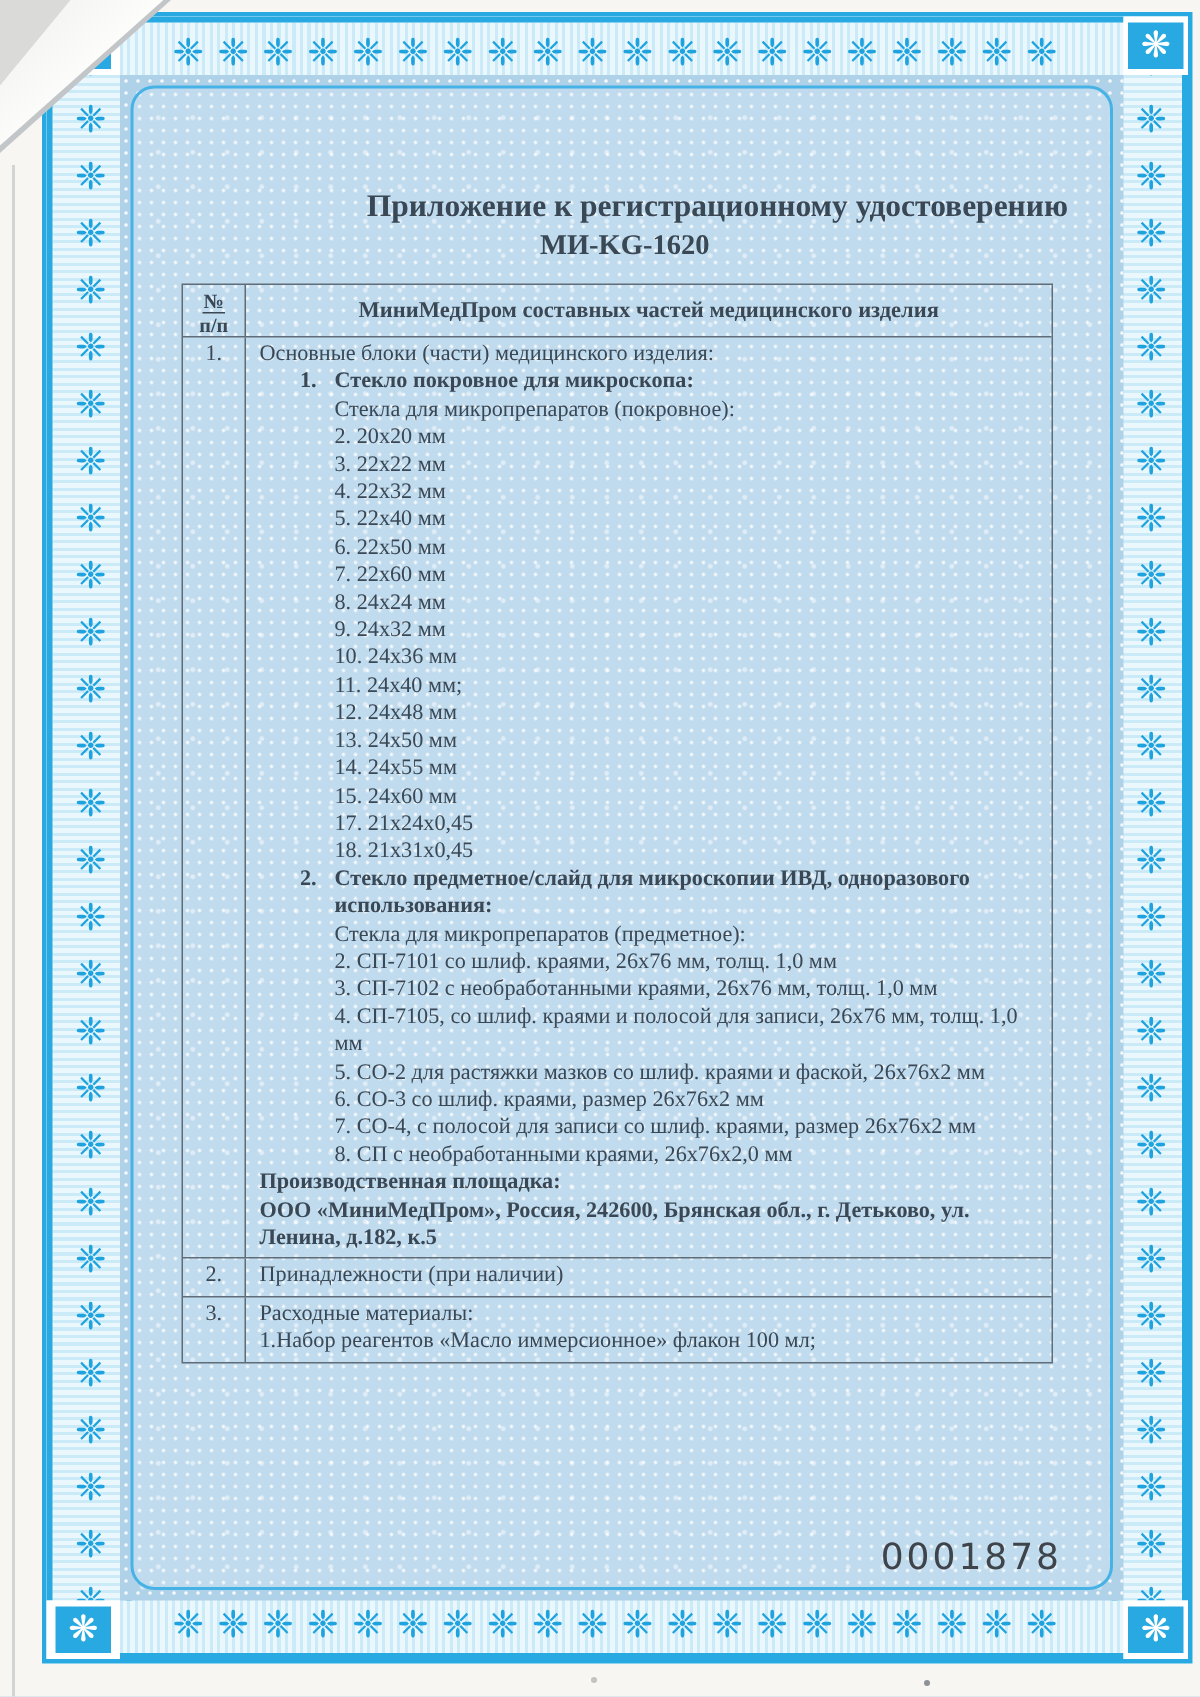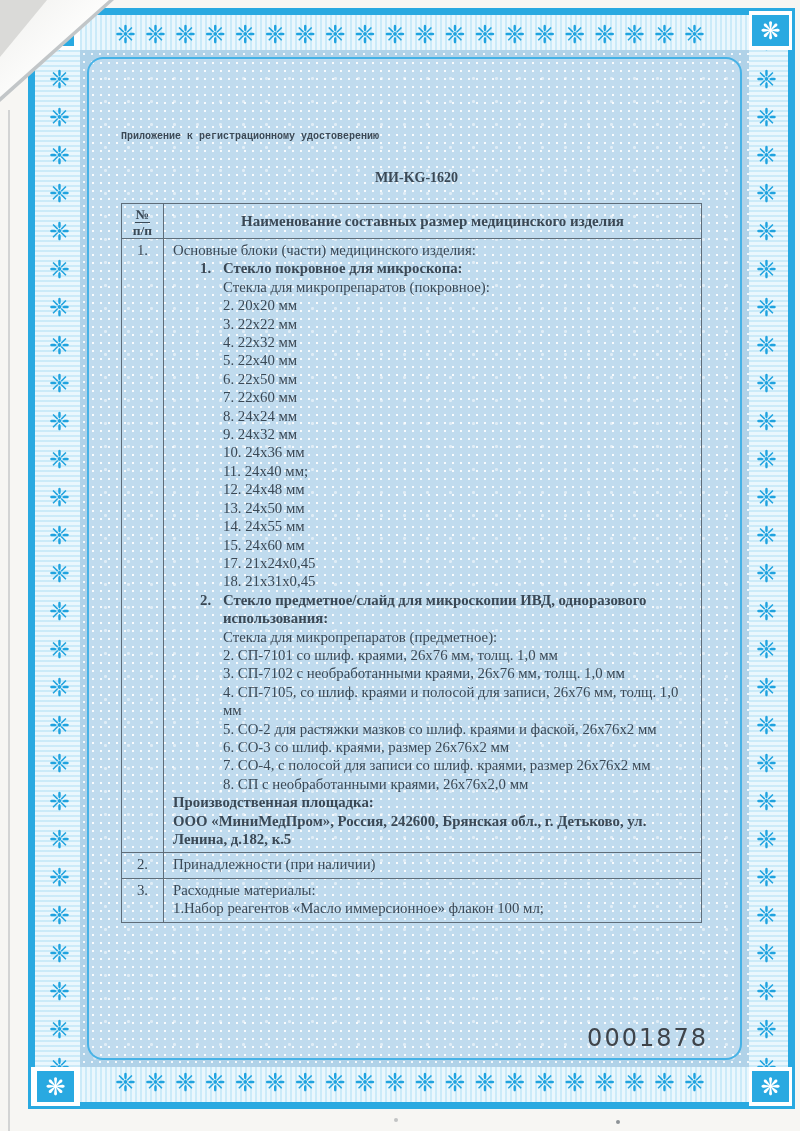--- a/index.html
+++ b/index.html
@@ -60,22 +60,22 @@
     border:2px solid #46b2e6;border-radius:16px;
     background-color:#c0dbee;
     background-image:
       radial-gradient(rgba(255,255,255,.9) 0.8px,transparent 1.4px),
       radial-gradient(rgba(255,255,255,.5) 1.2px,transparent 2px);
     background-size:8px 8px,23px 23px;
     background-position:0 0,5px 8px;
     overflow:hidden;
   }
   .content{padding:68px 28px 0 32px;color:#3a4855;}
-  .title{font-weight:bold;font-size:10px;text-align:left;line-height:20px;font-family:Liberation Mono, monospace;}
-  .doc-number{font-weight:bold;font-size:14px;text-align:center;line-height:20px;margin-top:21px;}
+  .title{font-weight:bold;font-size:21px;text-align:right;line-height:20px;}
+  .doc-number{font-weight:bold;font-size:19px;text-align:center;line-height:20px;margin-top:7px;}
   
   .tbl{
     margin-top:15px;width:579px;
     border:1px solid #5f6d79;
     font-size:14.8px;line-height:18.4px;
   }
   .trow{display:grid;grid-template-columns:42px 1fr;border-top:1px solid #5f6d79;}
   .trow:first-child{border-top:none;}
   .cell-num{border-right:1px solid #5f6d79;text-align:center;padding-top:2px;}
   .cell-body{padding:2px 6px 4px 9px;}
@@ -138,21 +138,21 @@
 
         <div class="title">Приложение к регистрационному удостоверению</div>
         <div class="doc-number">МИ-KG-1620</div>
 
         <div class="tbl">
           <div class="trow thead">
             <div class="cell-num">
               <span class="no-u">№</span><br>
               <span>п/п</span>
             </div>
-            <div class="cell-body">Наименование составных размер медицинского изделия</div>
+            <div class="cell-body">МиниМедПром составных частей медицинского изделия</div>
           </div>
 
           <div class="trow">
             <div class="cell-num">1.</div>
             <div class="cell-body">
               <div>Основные блоки (части) медицинского изделия:</div>
               <div class="item b">
                 <span class="marker">1.</span>
                 <span>Стекло покровное для микроскопа:</span>
               </div>

